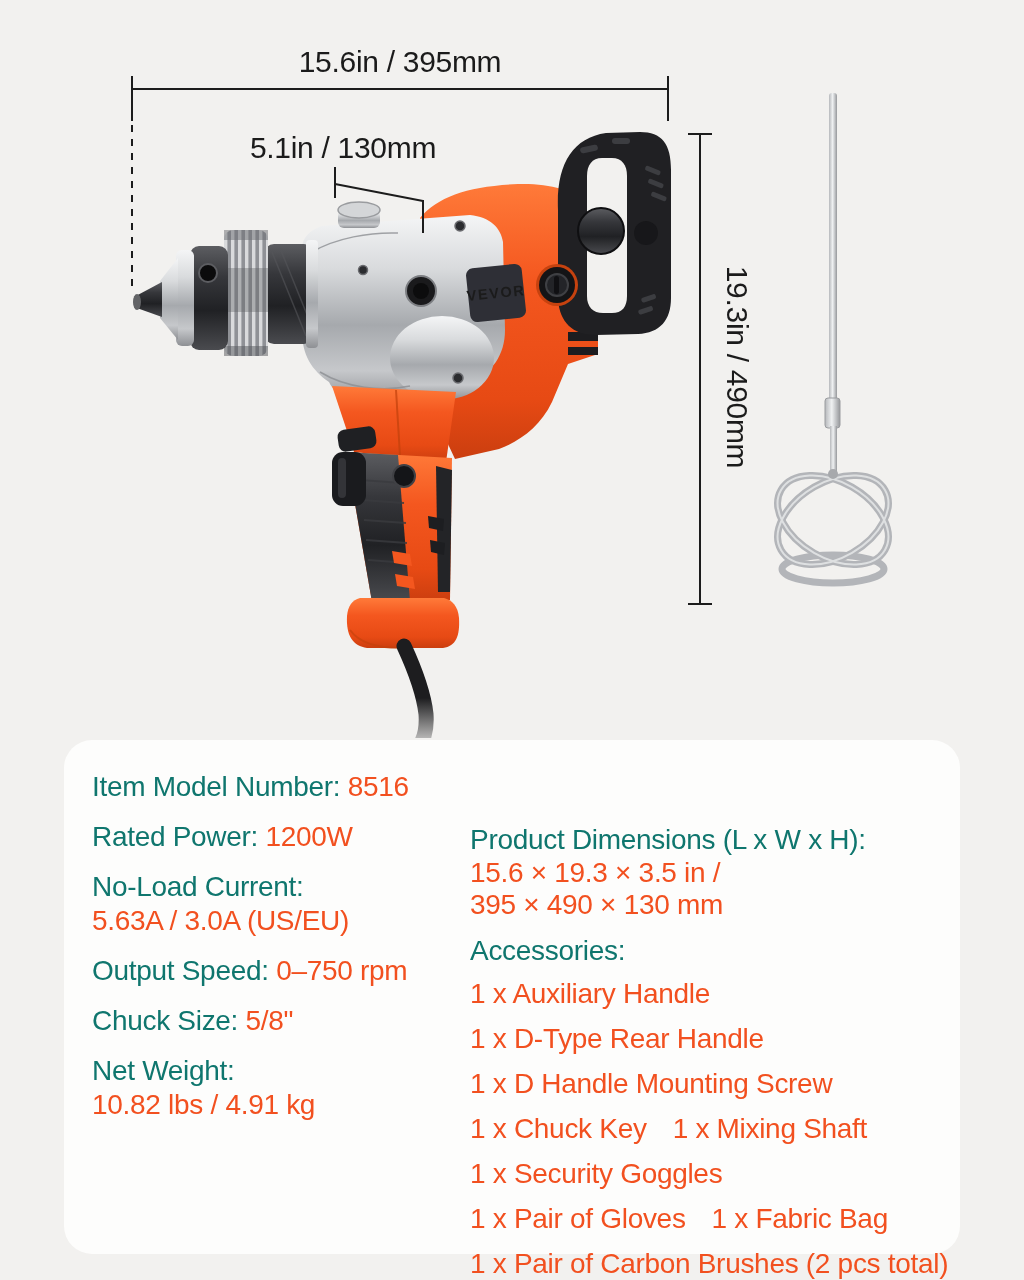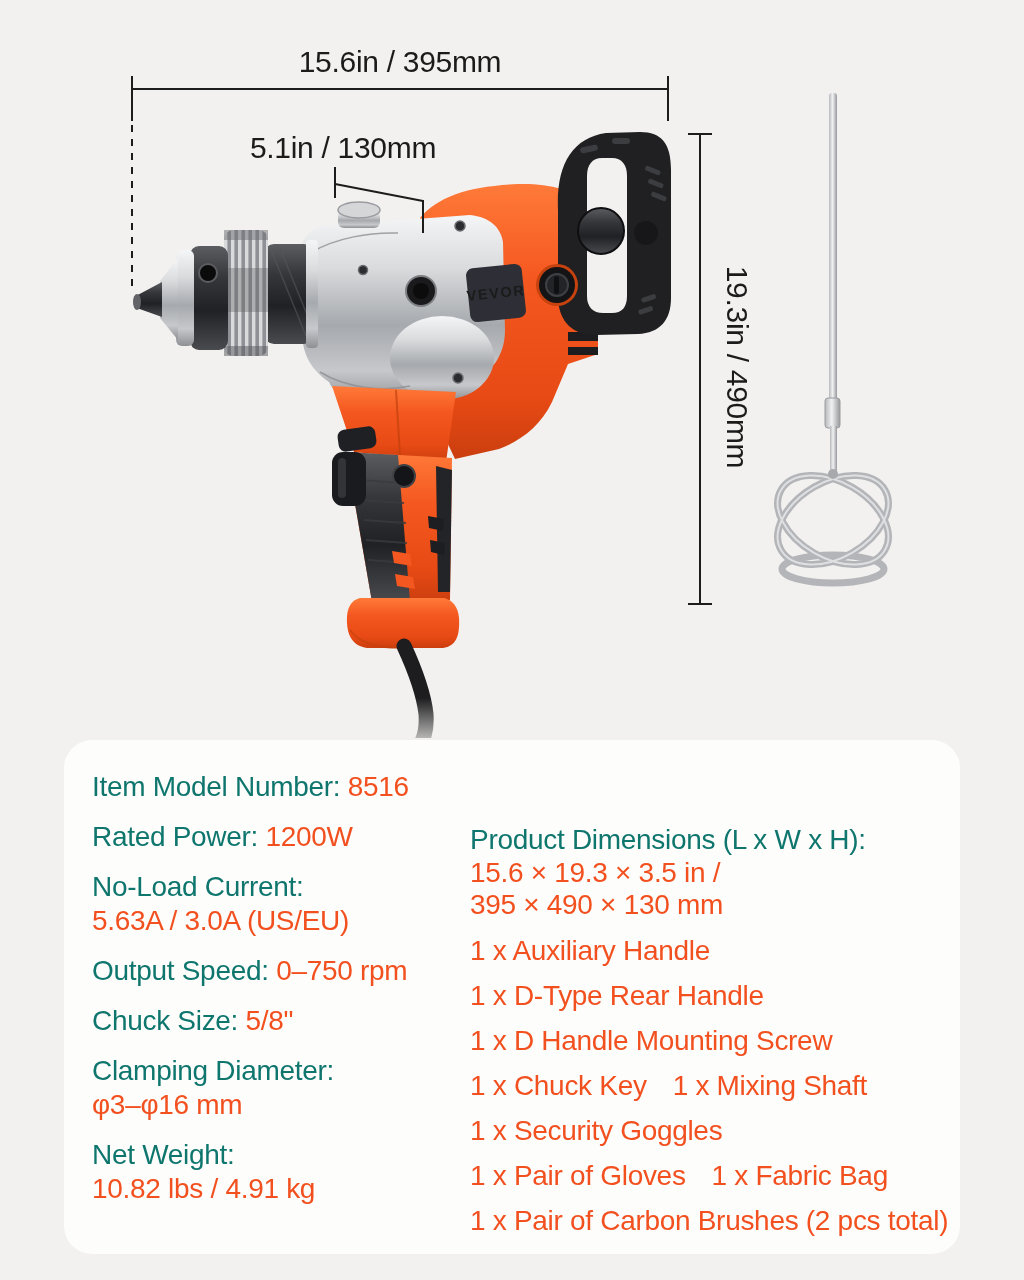--- a/index.html
+++ b/index.html
@@ -234,37 +234,34 @@
     <div class="col col-left">
         <div class="spec-block"><span class="lbl">Item Model Number: </span><span class="val">8516</span></div>
         <div class="spec-block"><span class="lbl">Rated Power: </span><span class="val">1200W</span></div>
         <div class="spec-block">
           <div class="lbl">No-Load Current:</div>
           <div class="val">5.63A / 3.0A (US/EU)</div>
         </div>
         <div class="spec-block"><span class="lbl">Output Speed: </span><span class="val">0–750 rpm</span></div>
         <div class="spec-block"><span class="lbl">Chuck Size: </span><span class="val">5/8"</span></div>
         <div class="spec-block">
-          <div class="lbl">Clamping Diameter:</div>
-          <div class="val">φ3–φ16 mm</div>
-        </div>
-        <div class="spec-block">
           <div class="lbl">Net Weight:</div>
           <div class="val">10.82 lbs / 4.91 kg</div>
         </div>
       </div>
 
     <div class="col col-right">
       <div class="spec-block dims-block">
         <div class="lbl">Product Dimensions (L x W x H):</div>
         <div class="dims-val">
             <div class="val">15.6 × 19.3 × 3.5 in /</div>
             <div class="val">395 × 490 × 130 mm</div>
           </div>
       </div>
+      <div class="lbl acc-label">Accessories:</div>
       <div>
           <div class="acc-row"><span class="val seg">1 x Auxiliary Handle</span></div>
           <div class="acc-row"><span class="val seg">1 x D-Type Rear Handle</span></div>
           <div class="acc-row"><span class="val seg">1 x D Handle Mounting Screw</span></div>
           <div class="acc-row"><span class="val seg">1 x Chuck Key</span><span class="val seg">1 x Mixing Shaft</span></div>
           <div class="acc-row"><span class="val seg">1 x Security Goggles</span></div>
           <div class="acc-row"><span class="val seg">1 x Pair of Gloves</span><span class="val seg">1 x Fabric Bag</span></div>
           <div class="acc-row"><span class="val seg">1 x Pair of Carbon Brushes (2 pcs total)</span></div>
         </div>
     </div>

